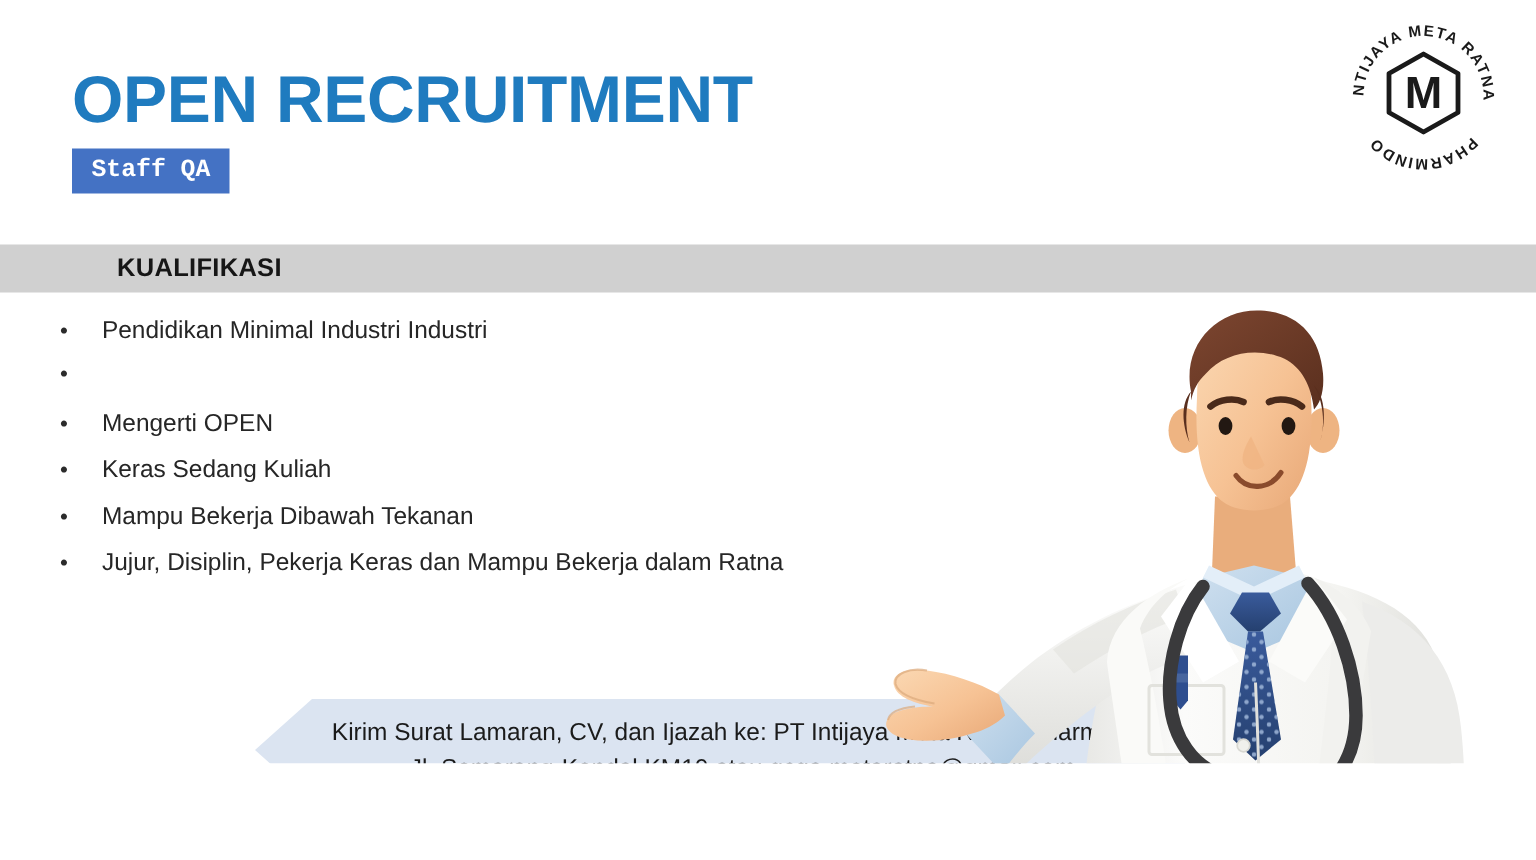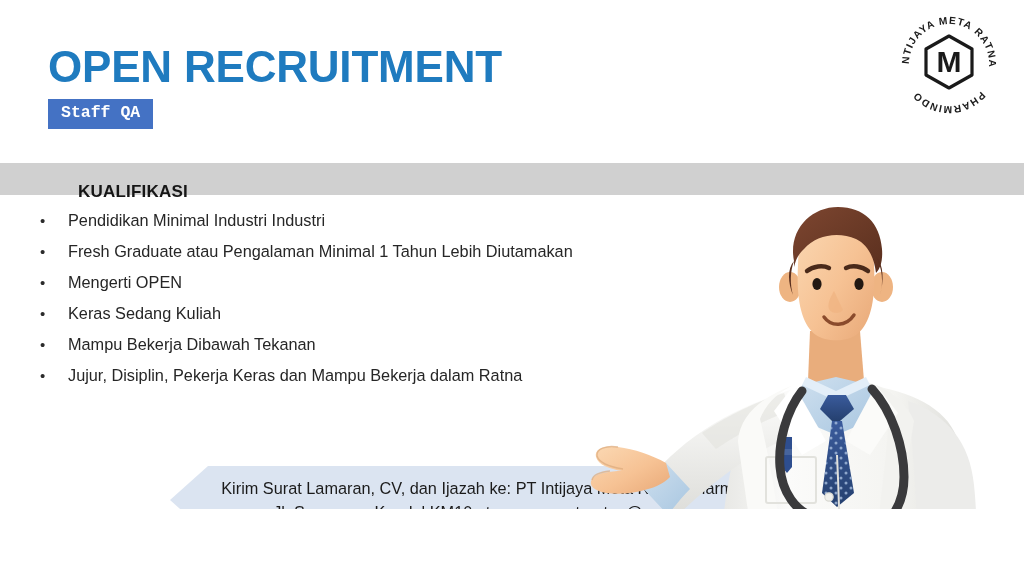--- a/index.html
+++ b/index.html
@@ -59,21 +59,21 @@
     position: absolute;
     left: 0;
     top: 163px;
     width: 1024px;
     height: 32px;
     background: #d0d0d0;
   }
   .section-band-label {
     position: absolute;
     left: 78px;
-    top: 182px;
+    top: 169px;
     font-size: 17px;
     font-weight: bold;
     color: #161616;
     letter-spacing: 0.2px;
     white-space: nowrap;
   }
 
   
   .bullets {
     position: absolute;
@@ -169,21 +169,20 @@
   <div class="section-band"></div>
   <div class="section-band-label">KUALIFIKASI</div>
 
   <div class="bullets">
     <div class="bullet-row">
       <span class="bullet-dot">•</span>
       <span class="bullet-text">Pendidikan Minimal Industri Industri</span>
     </div>
     <div class="bullet-row">
       <span class="bullet-dot">•</span>
-      <span class="bullet-text">Fresh Graduate atau Pengalaman Minimal 1 Tahun Lebih Diutamakan</span>
     </div>
     <div class="bullet-row">
       <span class="bullet-dot">•</span>
       <span class="bullet-text">Mengerti OPEN</span>
     </div>
     <div class="bullet-row">
       <span class="bullet-dot">•</span>
       <span class="bullet-text">Keras Sedang Kuliah</span>
     </div>
     <div class="bullet-row">

